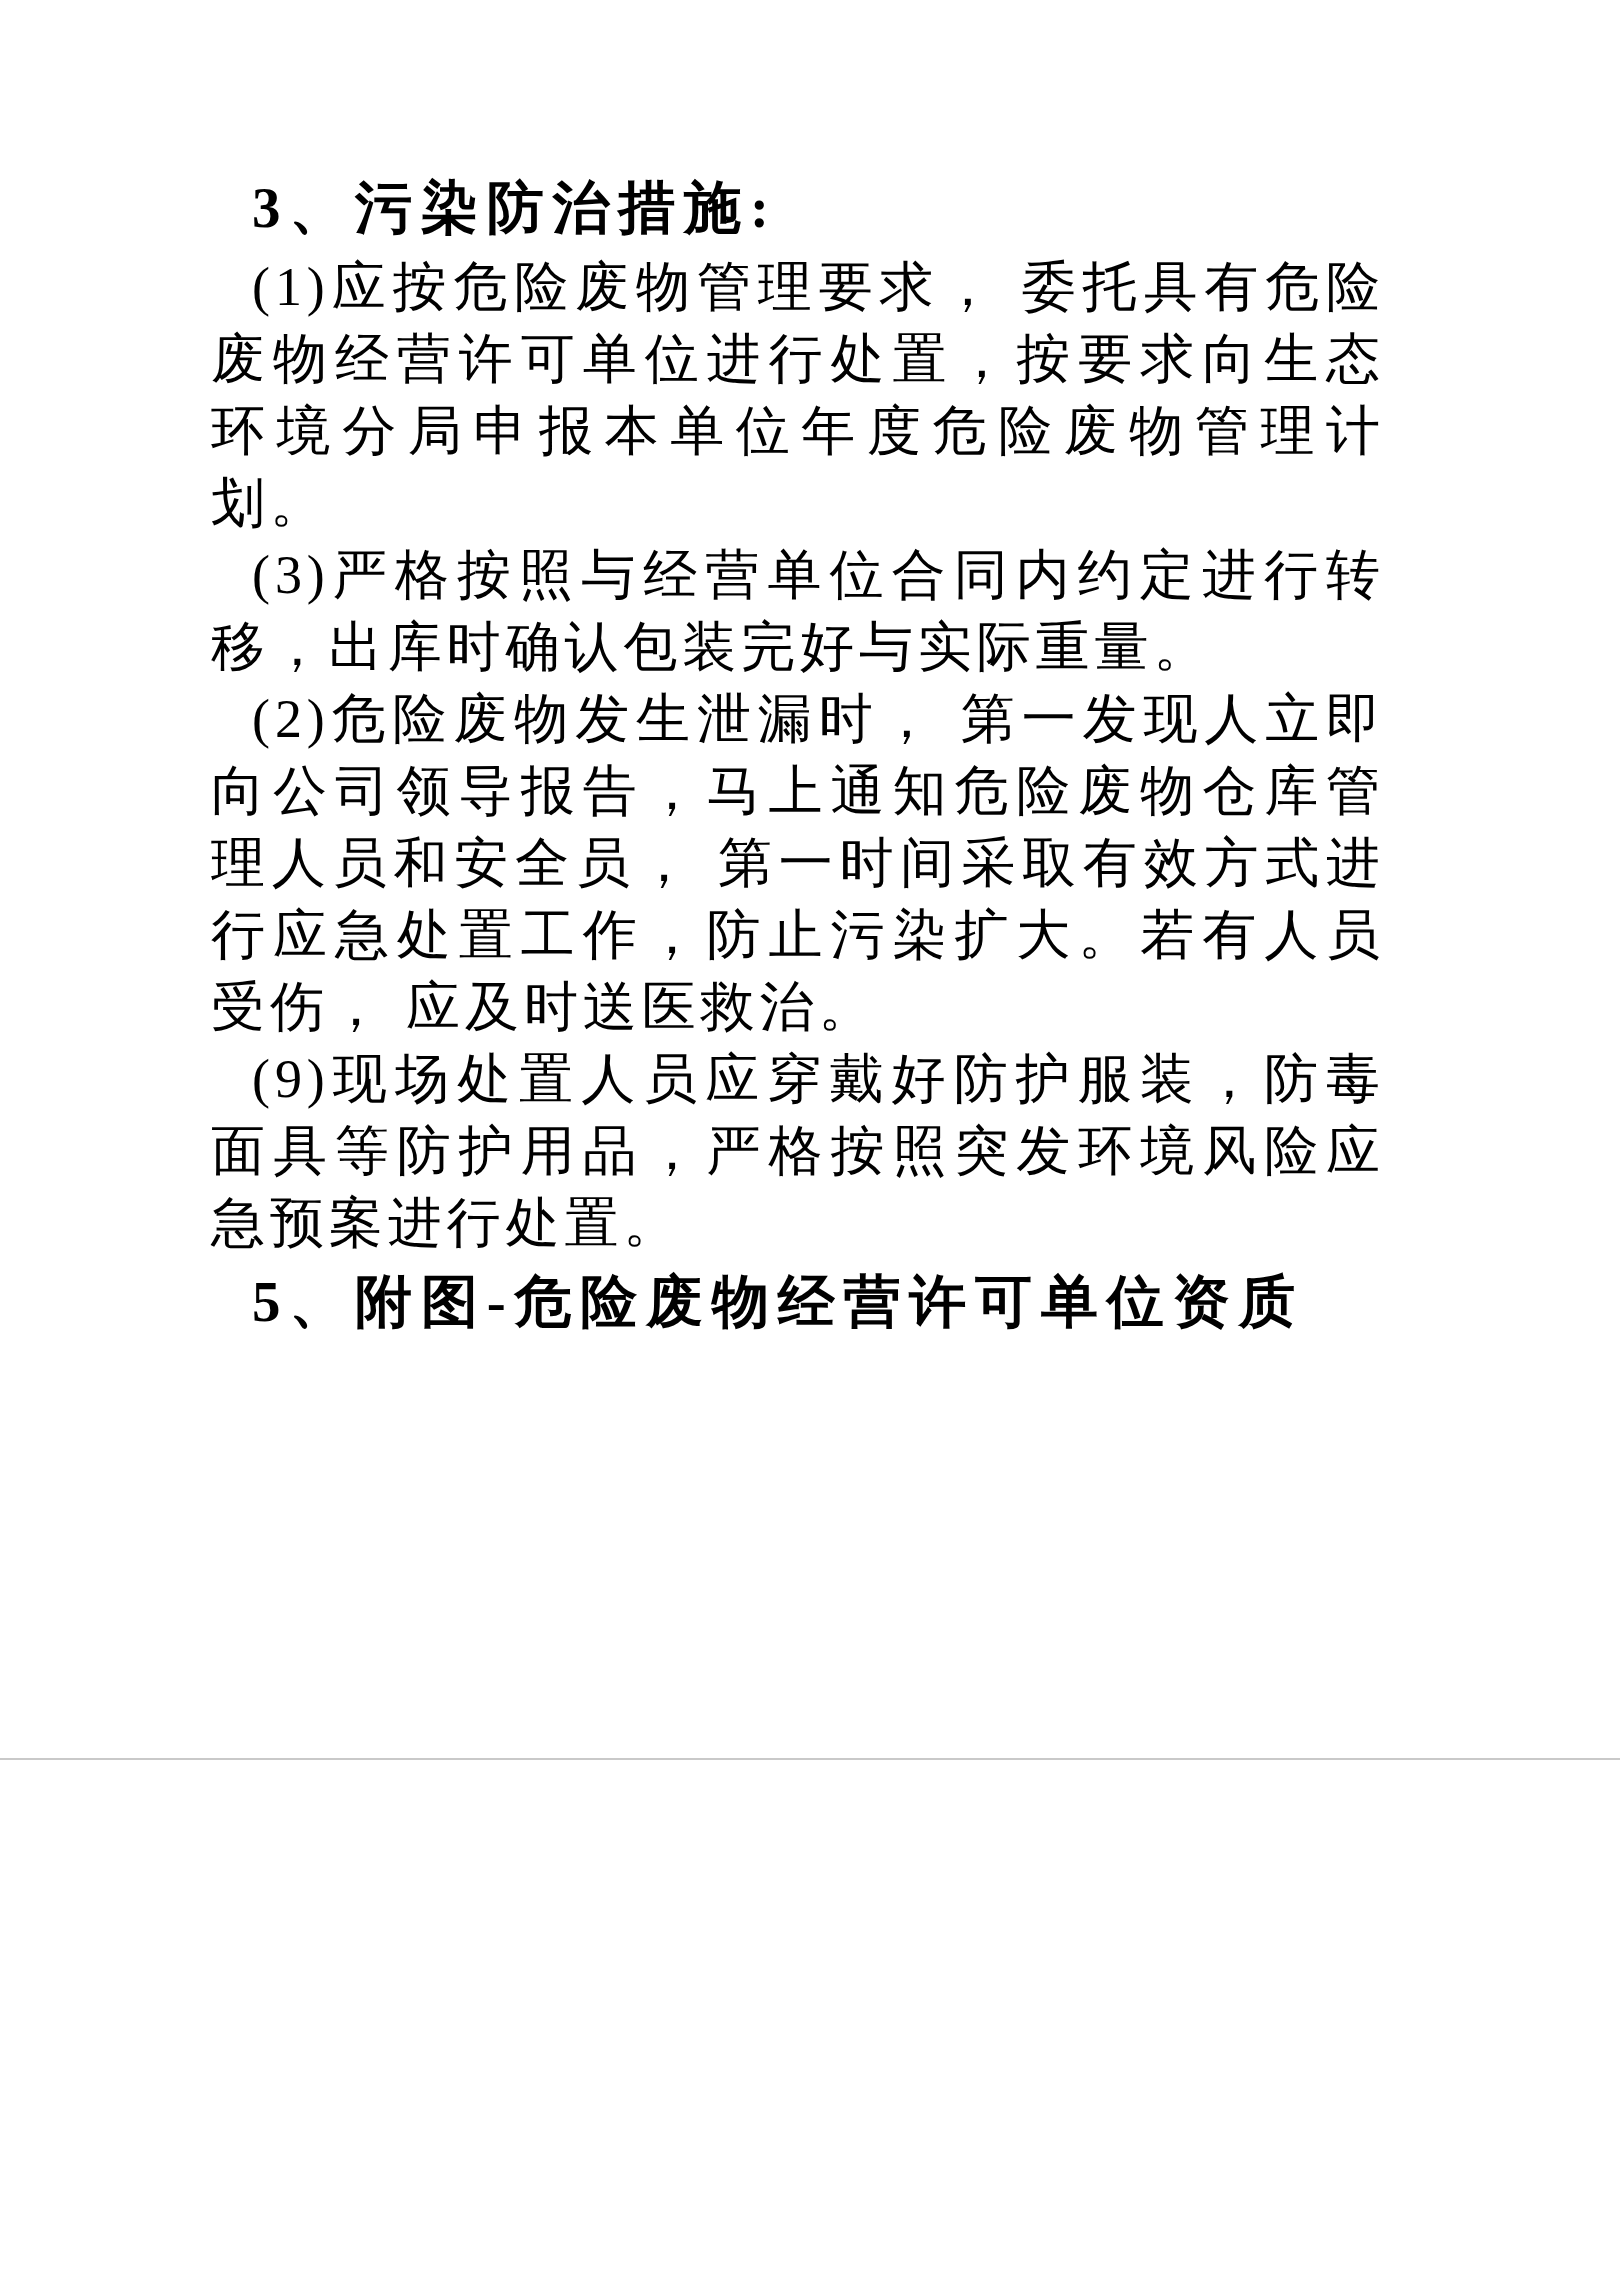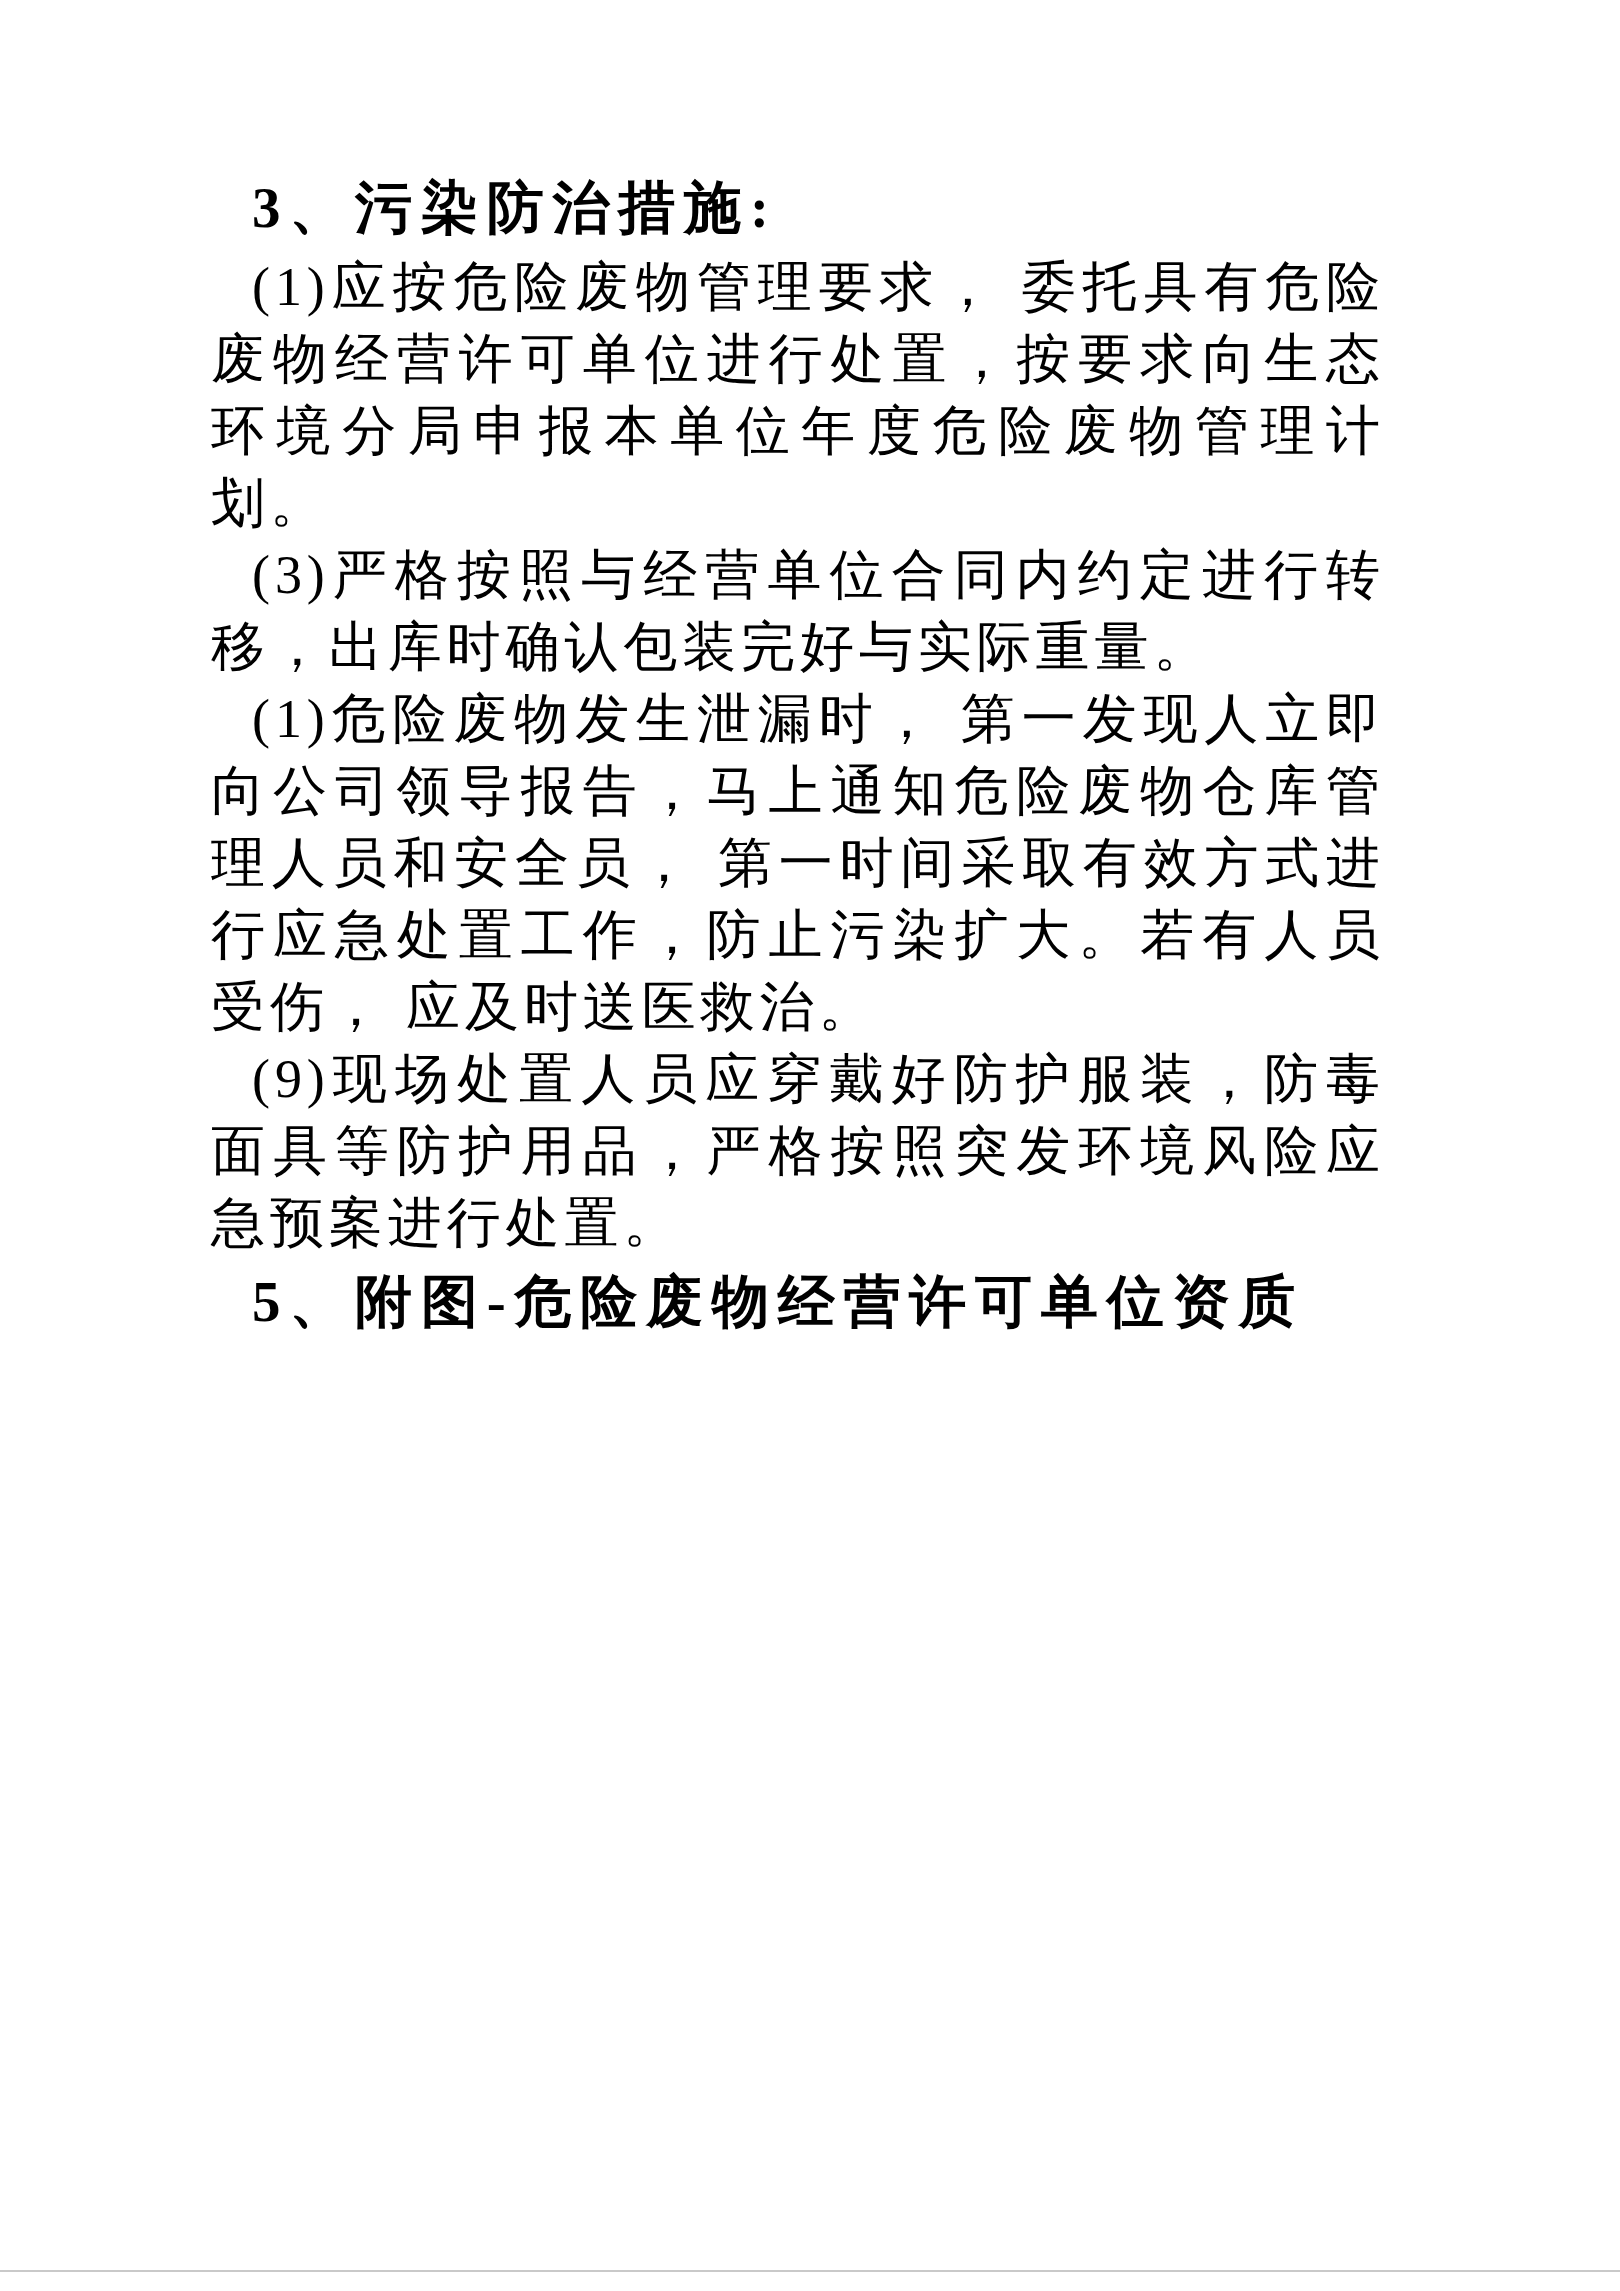--- a/index.html
+++ b/index.html
@@ -4,21 +4,21 @@
 <style>
   * { margin: 0; padding: 0; box-sizing: border-box; }
 
   html, body {
     background: #ffffff;
   }
 
   .page {
     position: relative;
     width: 1620px;
-    height: 2272px;
+    height: 1760px;
     background: #ffffff;
     color: #000000;
     font-family: "Liberation Serif", "DejaVu Serif", serif;
     overflow: hidden;
   }
 
   .content {
     position: absolute;
     top: 165px;
     left: 211px;
@@ -59,21 +59,21 @@
   <div class="content">
 
     <h2 class="heading">3、污染防治措施:</h2>
 
     <p class="para">(1)应按危险废物管理要求， 委托具有危险废物经营许可单位进行处置，按要求向生态环境分局申报本单位年度危险废物管理计划。</p>
 
 
     <p class="para">(3)严格按照与经营单位合同内约定进行转移，出库时确认包装完好与实际重量。</p>
 
 
-    <p class="para">(1)危险废物发生泄漏时， 第一发现人立即向公司领导报告，马上通知危险废物仓库管理人员和安全员， 第一时间采取有效方式进行应急处置工作，防止污染扩大。若有人员受伤， 应及时送医救治。</p>
+    <p class="para">(2)危险废物发生泄漏时， 第一发现人立即向公司领导报告，马上通知危险废物仓库管理人员和安全员， 第一时间采取有效方式进行应急处置工作，防止污染扩大。若有人员受伤， 应及时送医救治。</p>
 
     <p class="para">(9)现场处置人员应穿戴好防护服装，防毒面具等防护用品，严格按照突发环境风险应急预案进行处置。</p>
 
     <h2 class="heading">5、附图-危险废物经营许可单位资质</h2>
 
   </div>
 
   <div class="page-bottom-edge"></div>
 </div>
 

